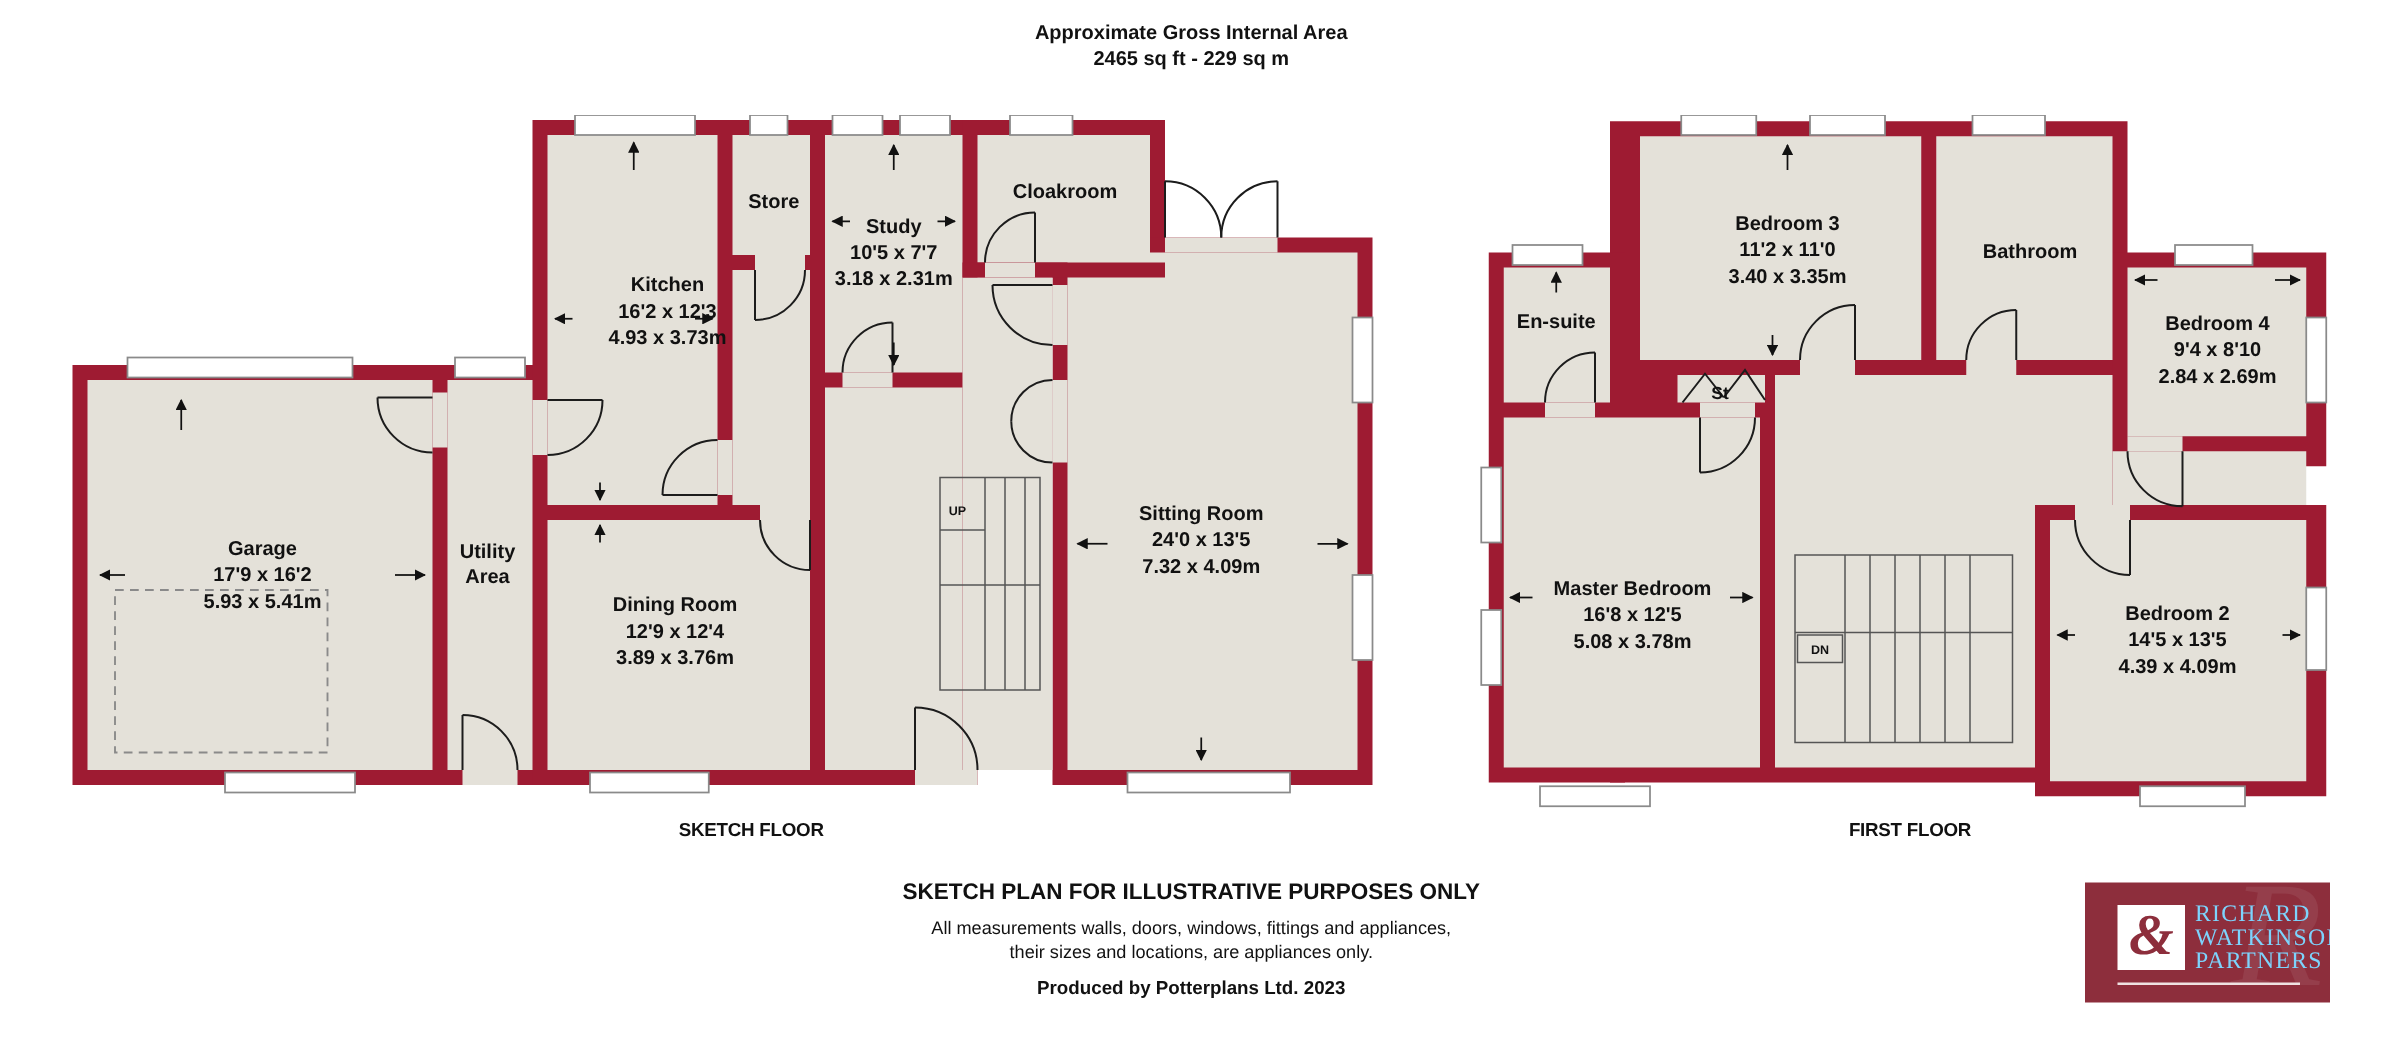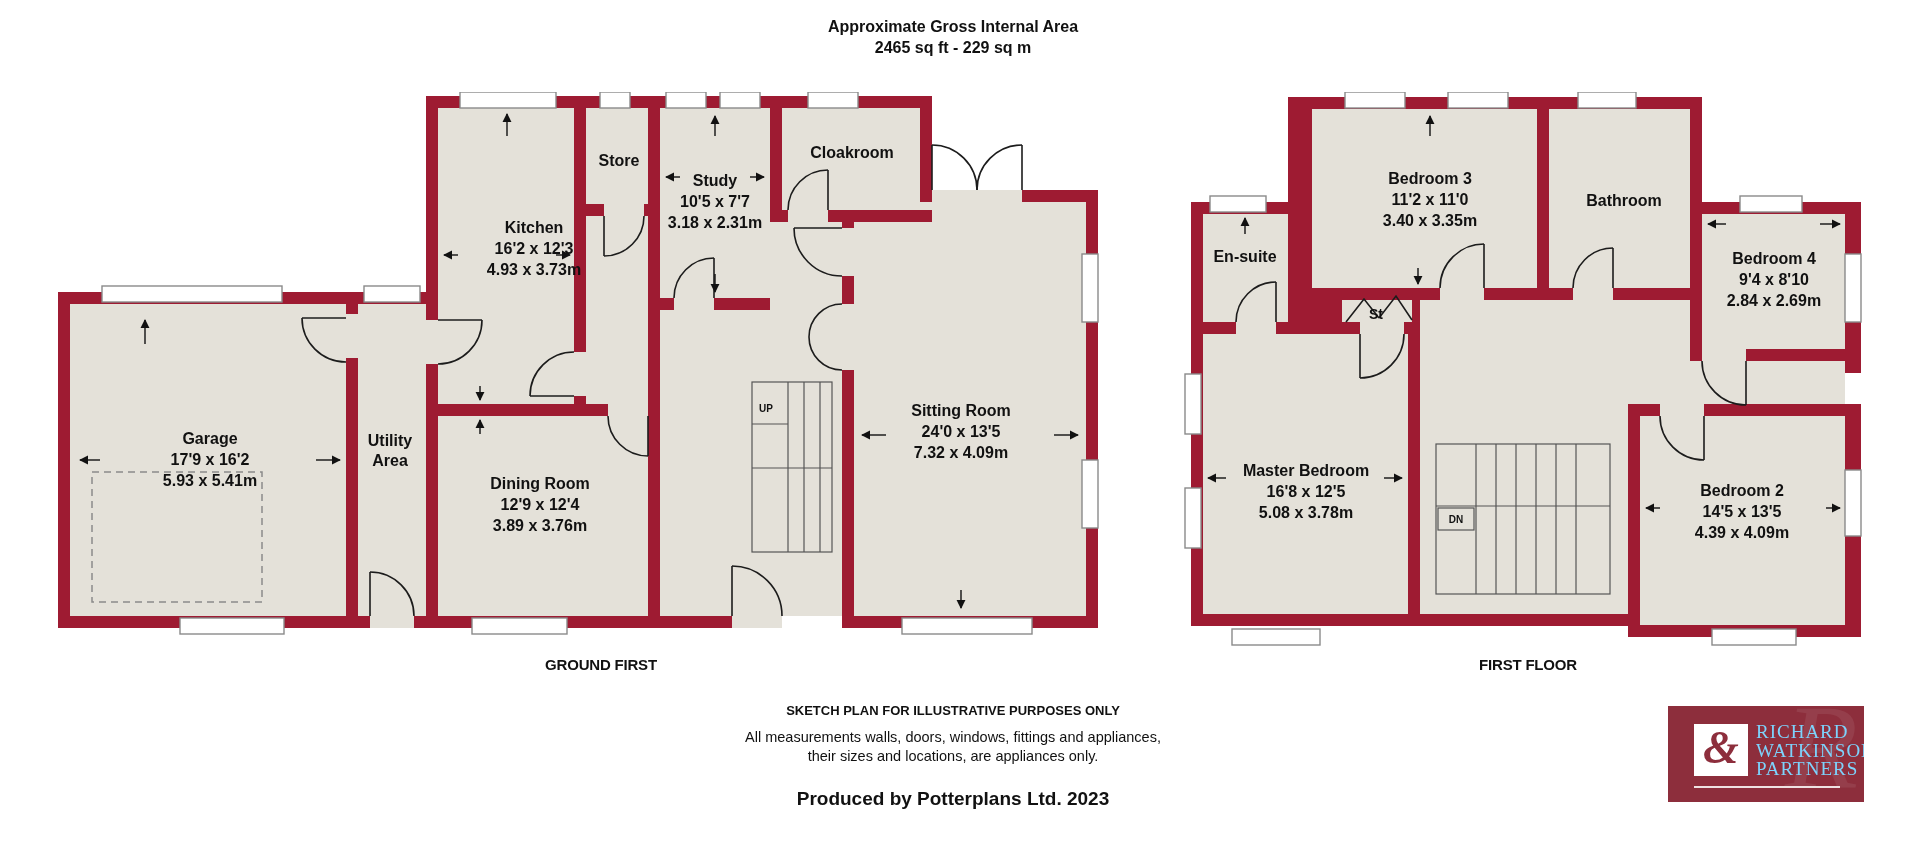--- a/index.html
+++ b/index.html
@@ -5,23 +5,23 @@
   html,body{margin:0;padding:0;background:#ffffff;}
   .page{position:relative;width:1920px;height:828px;background:#fff;overflow:hidden;
         font-family:"Liberation Sans", sans-serif;color:#111;}
   .hdr{position:absolute;left:953px;top:16px;transform:translateX(-50%);
        text-align:center;font-weight:bold;font-size:16px;line-height:21px;white-space:nowrap;}
   .floor-label{position:absolute;top:656px;transform:translateX(-50%);
        font-weight:bold;font-size:15px;letter-spacing:-0.2px;white-space:nowrap;}
   .ground-label{left:601px;} .first-label{left:1528px;}
   .footer{position:absolute;left:953px;top:703px;transform:translateX(-50%);
        text-align:center;white-space:nowrap;}
-  .footer .f-title{font-weight:bold;font-size:13px;margin-bottom:10px;}
+  .footer .f-title{font-weight:bold;font-size:18px;margin-bottom:10px;}
   .footer .f-line{font-size:14.5px;line-height:19px;}
-  .footer .f-prod{font-weight:bold;font-size:19px;margin-top:22px;}
+  .footer .f-prod{font-weight:bold;font-size:15px;margin-top:10px;}
   .logo{position:absolute;left:1668px;top:706px;width:196px;height:96px;
         background:#8d2e3c;overflow:hidden;}
   .logo .wm{position:absolute;right:6px;top:-18px;font-family:"Liberation Serif",serif;
         font-style:italic;font-size:120px;color:rgba(255,255,255,0.08);line-height:1;}
   .logo .amp-box{position:absolute;left:26px;top:18px;width:54px;height:52px;background:#fff;
         display:flex;align-items:center;justify-content:center;}
   .logo .amp{font-family:"Liberation Serif",serif;font-style:italic;font-weight:bold;
         font-size:46px;color:#8d2e3c;line-height:1;margin-top:-4px;}
   .logo .l-text{position:absolute;left:88px;top:17px;color:#7dd3fc;
         font-family:"Liberation Serif",serif;font-size:19px;line-height:18.5px;letter-spacing:1px;}
@@ -311,21 +311,21 @@
       <text class="rm" x="126" y="405">16'8 x 12'5</text>
       <text class="rm" x="126" y="426">5.08 x 3.78m</text>
     </g>
     <g text-anchor="middle">
       <text class="rm" x="562" y="404">Bedroom 2</text>
       <text class="rm" x="562" y="425">14'5 x 13'5</text>
       <text class="rm" x="562" y="446">4.39 x 4.09m</text>
     </g>
   </svg>
 
-  <div class="floor-label ground-label">GROUND FIRST</div>
+  <div class="floor-label ground-label">SKETCH FLOOR</div>
   <div class="floor-label first-label">FIRST FLOOR</div>
 
   <div class="footer">
     <div class="f-title">SKETCH PLAN FOR ILLUSTRATIVE PURPOSES ONLY</div>
     <div class="f-line">All measurements walls, doors, windows, fittings and appliances,</div>
     <div class="f-line">their sizes and locations, are appliances only.</div>
     <div class="f-prod">Produced by Potterplans Ltd. 2023</div>
   </div>
 
   <div class="logo">

